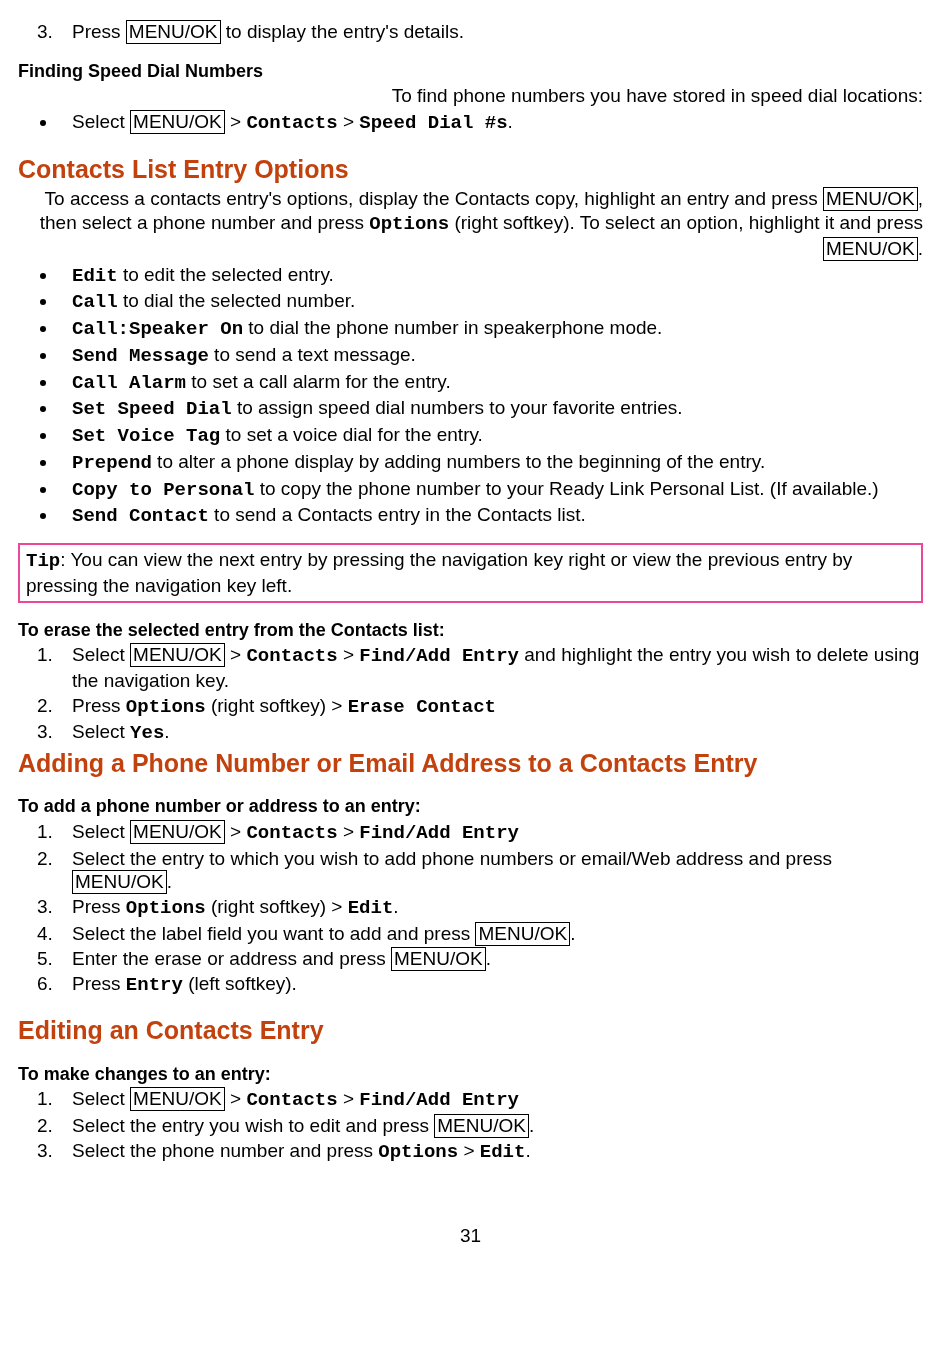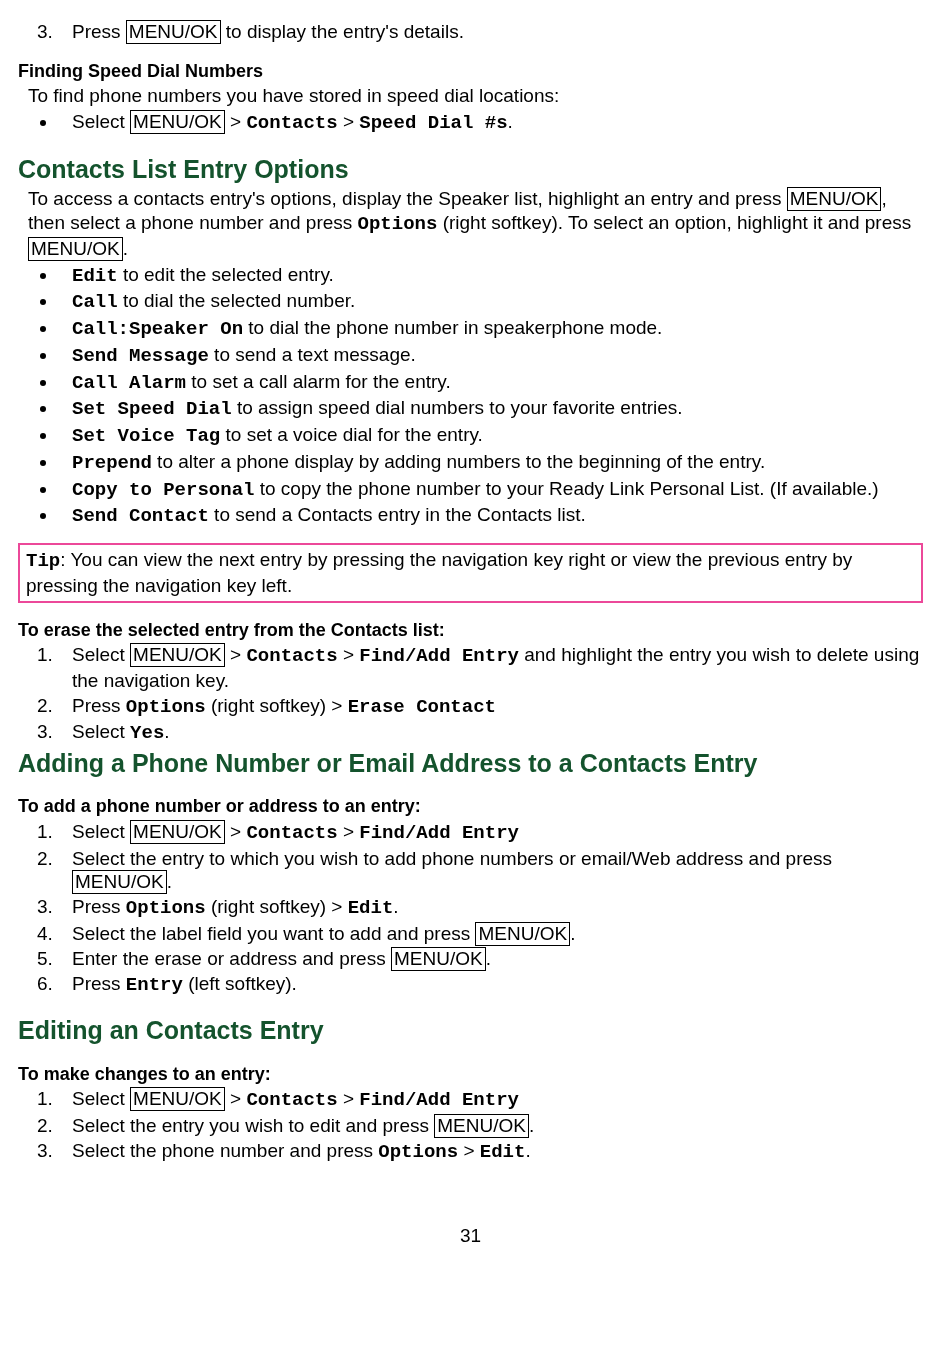--- a/index.html
+++ b/index.html
@@ -12,21 +12,21 @@
     width: 945px;
     box-sizing: border-box;
   }
   .boxed {
     border: 1px solid #000;
     padding: 0 2px;
     display: inline-block;
     line-height: 1.15;
   }
   .bold { font-weight: bold; font-family: Liberation Mono, monospace; }
-  .red { color: #14532d; }
+  .red { color: #c2410c; }
   h2.section {
     font-size: 25px;
     font-weight: bold;
     margin: 18px 0 2px 0;
   }
   h3.subhead {
     font-size: 18px;
     font-weight: bold;
     margin: 16px 0 2px 0;
   }
@@ -50,42 +50,42 @@
   .tipbox {
     border: 2px solid #ec4899;
     padding: 3px 6px;
     margin: 14px 0;
   }
   .pagenum {
     text-align: center;
     margin-top: 60px;
     font-size: 19px;
   }
-  .line { margin: 1px 10px; }
+  .line { margin: 1px 0; text-align: right; }
 </style>
 </head>
 <body>
 
 <ol class="numlist" start="3">
   <li>
     <span>Press </span><span class="boxed">MENU/OK</span><span> to display the entry's details.</span>
   </li>
 </ol>
 
 <h3 class="subhead">Finding Speed Dial Numbers</h3>
 <div class="line">To find phone numbers you have stored in speed dial locations:</div>
 <ul class="bullets">
   <li>
     <span>Select </span><span class="boxed">MENU/OK</span><span> &gt; </span><span class="bold">Contacts</span><span> &gt; </span><span class="bold">Speed Dial #s</span><span>.</span>
   </li>
 </ul>
 
 <h2 class="section red">Contacts List Entry Options</h2>
 <div class="line">
-  <span>To access a contacts entry's options, display the Speaker list, highlight an entry and press </span><span class="boxed">MENU/OK</span><span>, then select a phone number and press </span><span class="bold">Options</span><span> (right softkey). To select an option, highlight it and press </span><span class="boxed">MENU/OK</span><span>.</span>
+  <span>To access a contacts entry's options, display the Contacts copy, highlight an entry and press </span><span class="boxed">MENU/OK</span><span>, then select a phone number and press </span><span class="bold">Options</span><span> (right softkey). To select an option, highlight it and press </span><span class="boxed">MENU/OK</span><span>.</span>
 </div>
 <ul class="bullets">
   <li><span class="bold">Edit</span><span> to edit the selected entry.</span></li>
   <li><span class="bold">Call</span><span> to dial the selected number.</span></li>
   <li><span class="bold">Call:Speaker On</span><span> to dial the phone number in speakerphone mode.</span></li>
   <li><span class="bold">Send Message</span><span> to send a text message.</span></li>
   <li><span class="bold">Call Alarm</span><span> to set a call alarm for the entry.</span></li>
   <li><span class="bold">Set Speed Dial</span><span> to assign speed dial numbers to your favorite entries.</span></li>
   <li><span class="bold">Set Voice Tag</span><span> to set a voice dial for the entry.</span></li>
   <li><span class="bold">Prepend</span><span> to alter a phone display by adding numbers to the beginning of the entry.</span></li>

